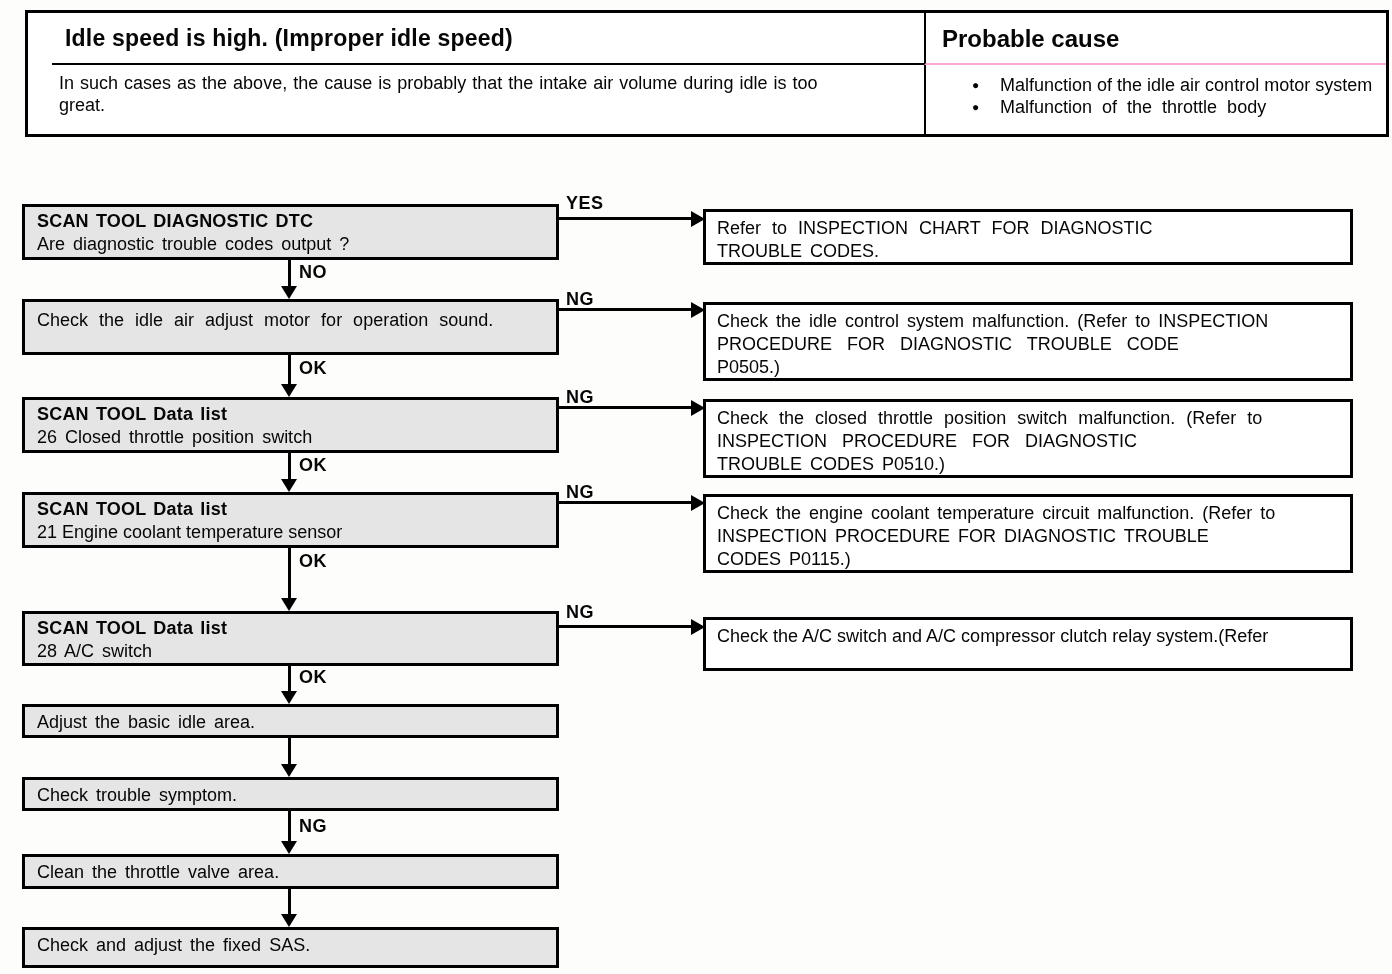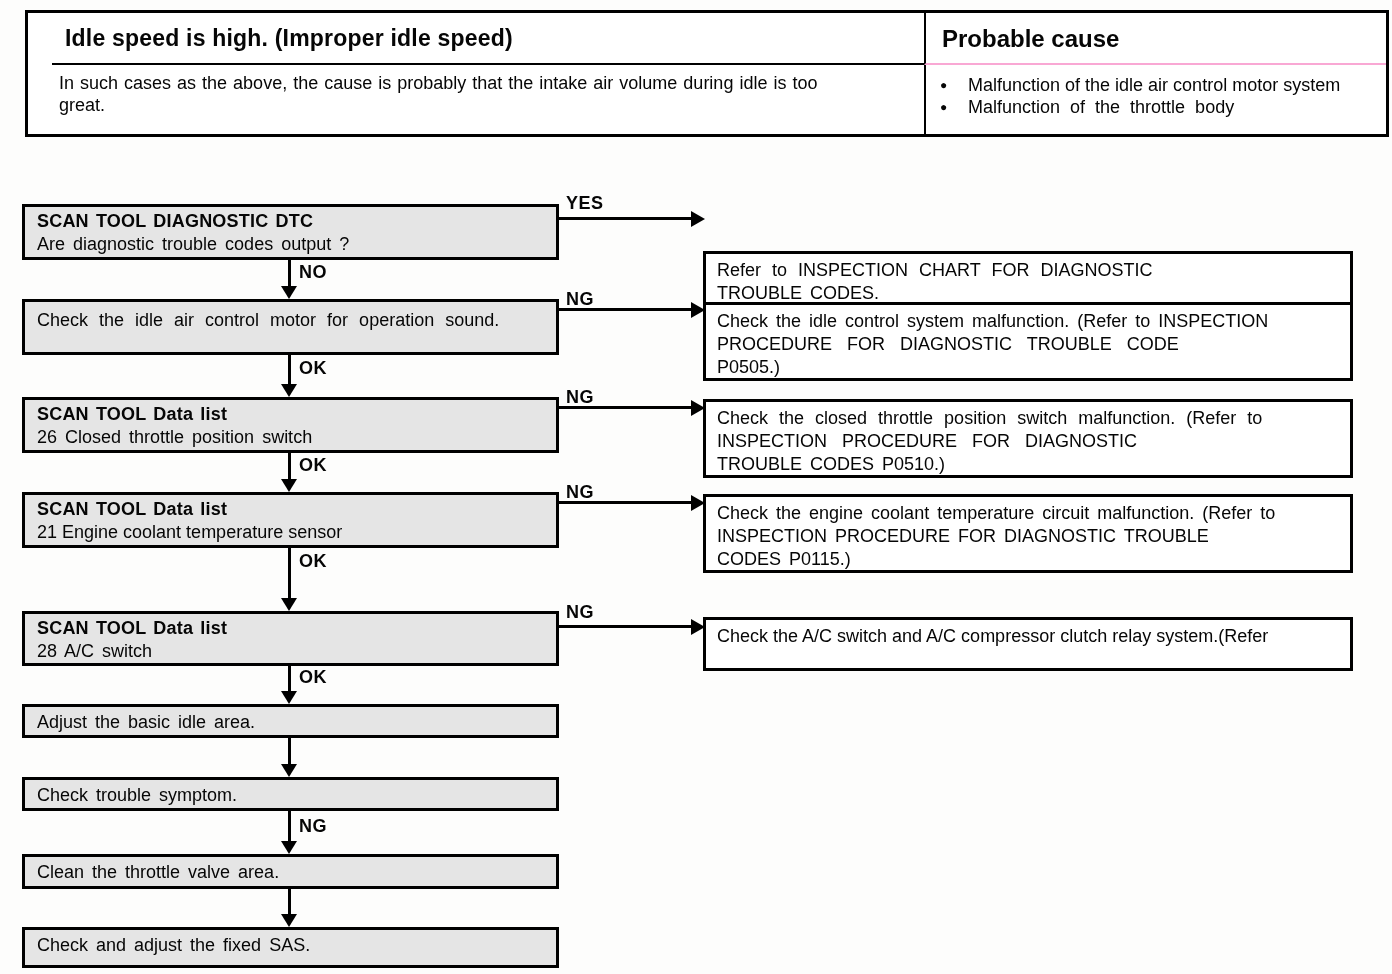--- a/index.html
+++ b/index.html
@@ -14,21 +14,21 @@
     border:3px solid #000;box-sizing:border-box;background:#fff;
     display:grid;grid-template-columns:872px 1fr;grid-template-rows:52px 1fr;padding-left:24px;
   }
   .st-cell{box-sizing:border-box;}
   .st-sym{grid-column:1;grid-row:1;border-bottom:2px solid #000;
     font-size:23px;font-weight:bold;padding:12px 0 0 13px;letter-spacing:.2px;}
   .st-pch{grid-column:2;grid-row:1;border-left:2px solid #000;border-bottom:2px solid #f9a8d4;
     font-size:24px;font-weight:bold;padding:12px 0 0 16px;}
   .st-desc{grid-column:1;grid-row:2;font-size:18px;line-height:22px;padding:7px 8px 0 7px;word-spacing:1px;}
   .st-causes{grid-column:2;grid-row:2;border-left:2px solid #000;font-size:18px;line-height:22px;padding:9px 0 0 14px;overflow:hidden;}
-  .cause{white-space:nowrap;}
+  .cause{white-space:nowrap;margin-left:32px;}
   .bullet{display:inline-block;width:28px;font-size:12px;vertical-align:2px;}
   .cause.ws-wide{word-spacing:5px;}
 
   
   .lbox{
     position:absolute;left:22px;width:537px;box-sizing:border-box;
     border:3px solid #000;background:#e5e5e5;
     font-size:18px;line-height:23px;padding:3px 6px 0 12px;
   }
   .rbox{
@@ -44,21 +44,21 @@
   #lb1{top:204px;height:56px;}
   #lb2{top:299px;height:56px;padding-top:7px;}
   #lb3{top:397px;height:56px;}
   #lb4{top:492px;height:56px;}
   #lb5{top:611px;height:55px;}
   #lb6{top:704px;height:34px;padding-top:4px;}
   #lb7{top:777px;height:34px;padding-top:4px;}
   #lb8{top:854px;height:35px;padding-top:4px;}
   #lb9{top:927px;height:41px;padding-top:4px;}
 
-  #rb1{top:209px;height:56px;margin-top:42px;}
+  #rb1{top:209px;height:56px;}
   #rb2{top:302px;height:79px;}
   #rb3{top:399px;height:79px;}
   #rb4{top:494px;height:79px;}
   #rb5{top:617px;height:54px;}
 
   
   .vline{position:absolute;left:288px;width:3px;background:#000;}
   .hline{position:absolute;height:3px;background:#000;left:556px;width:138px;}
   .arr-down{position:absolute;left:281px;width:0;height:0;
     border-left:8px solid transparent;border-right:8px solid transparent;border-top:13px solid #000;}
@@ -114,21 +114,21 @@
       </div>
     </div>
   </div>
 
   <div class="lbox" id="lb1">
     <div class="bt">SCAN TOOL DIAGNOSTIC DTC</div>
     <div class="ws1">Are diagnostic trouble codes output ?</div>
   </div>
 
   <div class="lbox" id="lb2">
-    <div class="ws2">Check the idle air control motor for operation sound.</div>
+    <div class="ws2">Check the idle air adjust motor for operation sound.</div>
   </div>
 
   <div class="lbox" id="lb3">
     <div class="bt">SCAN TOOL Data list</div>
     <div class="ws1">26 Closed throttle position switch</div>
   </div>
 
   <div class="lbox" id="lb4">
     <div class="bt">SCAN TOOL Data list</div>
     <div>21 Engine coolant temperature sensor</div>

